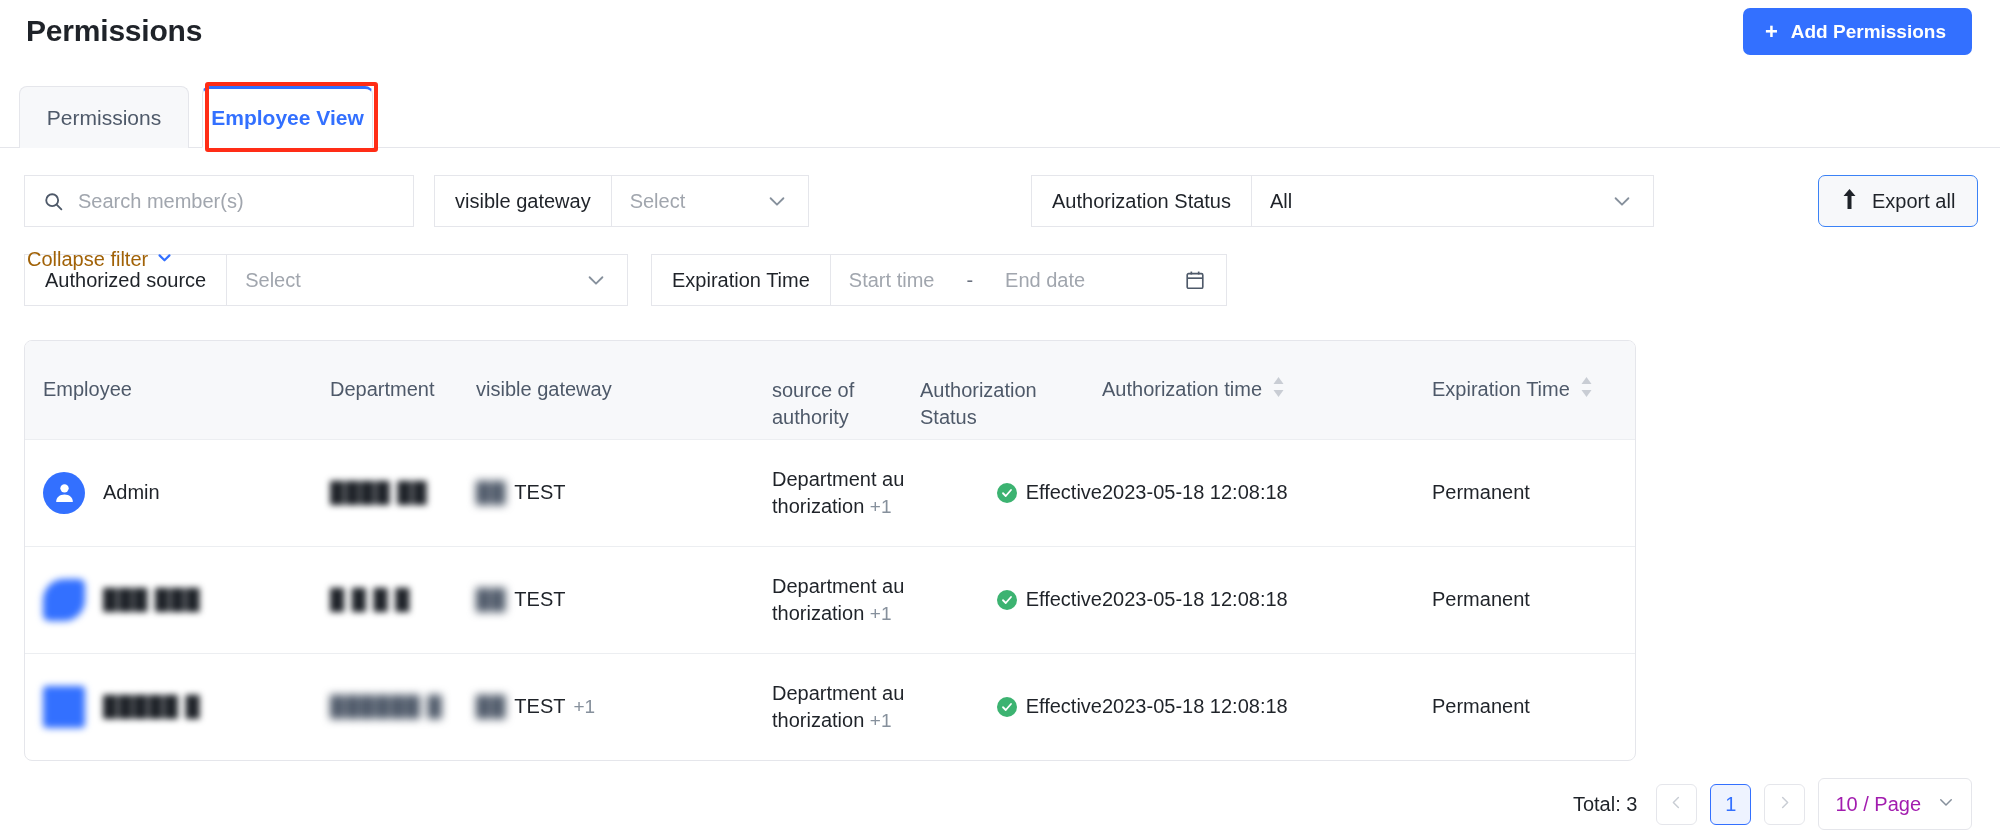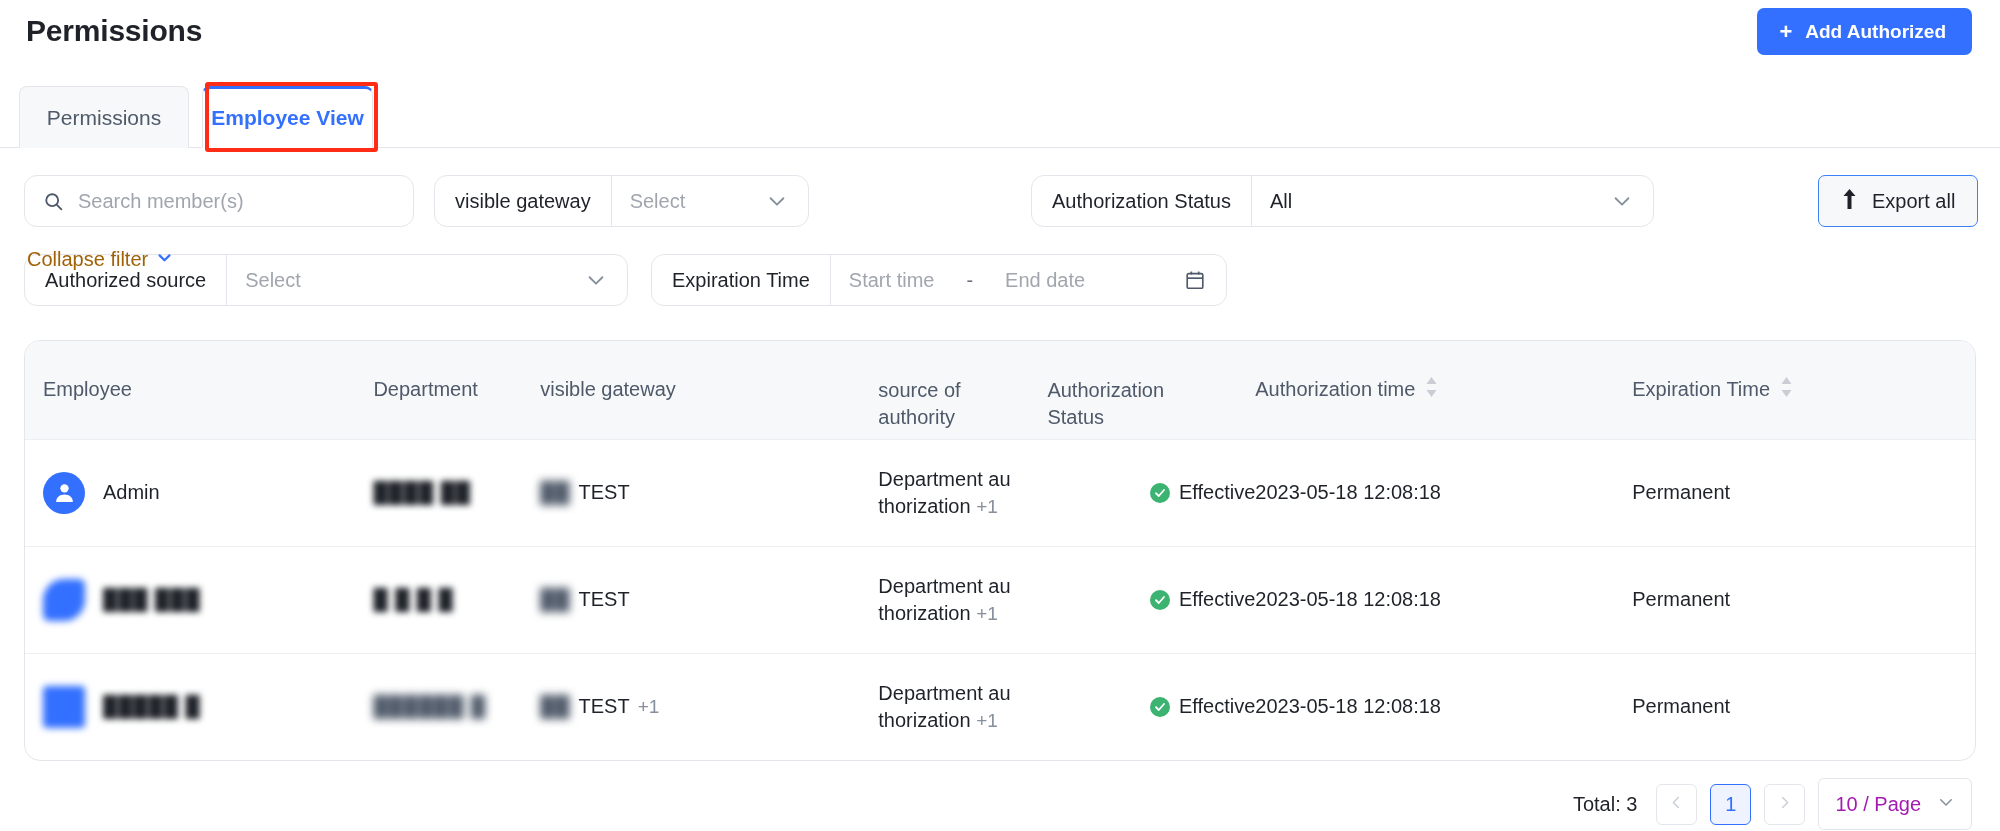--- a/index.html
+++ b/index.html
@@ -63,21 +63,21 @@
     pointer-events: none;
   }
 
   
   .filter-row { position: absolute; left: 0; width: 2000px; }
   .filter-row-1 { top: 175px; height: 62px; }
   .filter-row-2 { top: 254px; height: 62px; }
 
   .ctl {
     position: absolute; top: 0; height: 52px;
-    background: #fff; border: 1px solid #e5e6eb; border-radius: 13px;
+    background: #fff; border: 1px solid #e5e6eb; border-radius: 0;
     display: flex; align-items: center;
   }
   .search-box { left: 24px; width: 390px; gap: 0; }
   .search-box .search-icon { margin: 0 14px 0 18px; display:flex; }
   .search-ph { font-size: 20px; color: #a1a6ae; }
 
   .combo { display: flex; align-items: stretch; }
   .combo .lbl {
     display: flex; align-items: center; padding: 0 20px;
     font-size: 20px; color: #1f2329; white-space: nowrap;
@@ -113,22 +113,22 @@
 
   .collapse-filter {
     position: absolute; left: 27px; top: 248px;
     display: flex; align-items: center; gap: 8px;
     font-size: 20px; color: #a16207; cursor: pointer; z-index: 5;
   }
 
   
   .table-wrap {
     position: absolute; left: 24px; top: 340px;
-    width: 1952px;
-    border: 1px solid #e5e6eb; border-radius: 16px;
+    width: 1612px;
+    border: 1px solid #e5e6eb; border-radius: 8px;
     overflow: hidden; background: #fff;
   }
   table { width: 100%; border-collapse: collapse; table-layout: fixed; }
   thead tr { background: #f7f8fa; height: 98px; }
   th {
     text-align: left; vertical-align: middle;
     font-size: 20px; font-weight: normal; color: #4e5969;
     padding: 0 0 0 0;
   }
   th .thin { display: flex; align-items: center; gap: 10px; }
@@ -198,21 +198,21 @@
 </style>
 </head>
 <body>
 
 <div class="page">
 
   <div class="page-header">
     <div class="page-title">Permissions</div>
     <button class="add-perm-btn">
       <span class="plus">+</span>
-      <span>Add Authorized</span>
+      <span>Add Permissions</span>
     </button>
   </div>
 
   <div class="tabs-bar">
     <div class="tab tab-inactive">
       <span>Permissions</span>
     </div>
     <div class="tab tab-active">
       <span>Employee View</span>
     </div>

